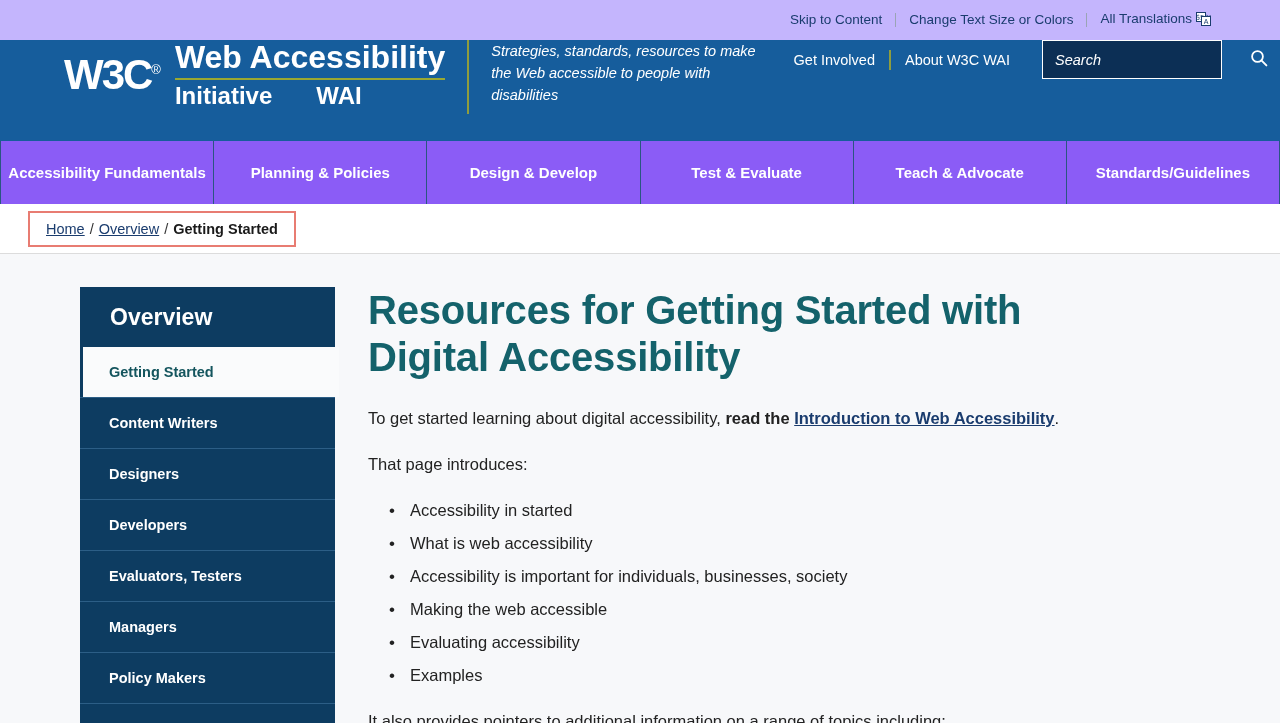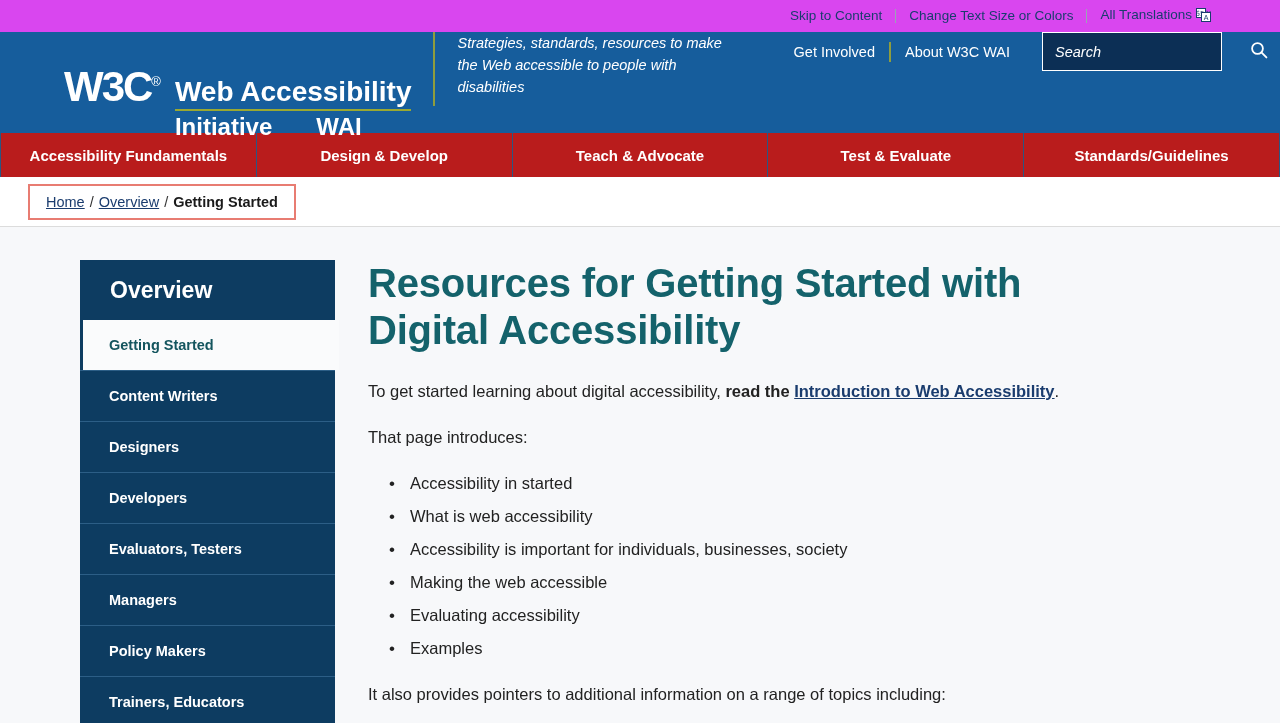--- a/index.html
+++ b/index.html
@@ -6,22 +6,22 @@
   html, body {
     margin: 0; padding: 0;
     width: 1280px; height: 723px;
     overflow: hidden;
     background: #f7f8fa;
     font-family: "Liberation Sans", sans-serif;
   }
 
   
   .utility-bar {
-    height: 32px;
-    background: #d946ef;
+    height: 40px;
+    background: #c4b5fd;
     display: flex;
     align-items: center;
     justify-content: flex-end;
     padding-right: 56px;
     font-size: 13.5px;
     color: #1a3c6e;
   }
   .utility-link {
     color: #1a3c6e;
     text-decoration: none;
@@ -65,25 +65,24 @@
     white-space: nowrap;
   }
   .w3c-reg {
     font-size: 13px;
     vertical-align: super;
     letter-spacing: 0;
     font-weight: normal;
   }
   .wai-title { color: #fff; line-height: 1.12; }
   .wai-line1 {
-    font-size: 28px; font-weight: bold;
+    font-size: 32px; font-weight: bold;
     border-bottom: 2px solid #9aa832;
     padding-bottom: 2px;
     display: inline-block;
-    margin-top: 44px;
   }
   .wai-line2 {
     font-size: 24px; font-weight: bold;
     display: flex; gap: 44px;
     margin-top: 3px;
   }
   .tagline-rule {
     width: 2px;
     height: 74px;
     background: #8f9d3e;
@@ -131,22 +130,22 @@
     font-family: Liberation Sans, sans-serif;
   }
   .search-input::placeholder { color: #ffffff; opacity: 1; font-style: italic; }
   .search-btn {
     background: transparent; border: 0; cursor: pointer;
     padding: 0 4px; display: flex; align-items: center;
   }
 
   
   .mainnav {
-    height: 44px;
-    background: #b91c1c;
+    height: 63px;
+    background: #8b5cf6;
     display: flex;
   }
   .nav-item {
     flex: 1;
     display: flex;
     align-items: center;
     justify-content: center;
     color: #ffffff;
     font-size: 15px;
     font-weight: bold;
@@ -312,23 +311,24 @@
               <line x1="11.4" y1="11.4" x2="16.4" y2="16.4" stroke="#ffffff" stroke-width="1.9" stroke-linecap="round"></line>
             </svg>
         </span>
       </button>
     </div>
   </div>
 </div>
 
 <nav class="mainnav">
   <a class="nav-item" href="#">Accessibility Fundamentals</a>
+  <a class="nav-item" href="#">Planning &amp; Policies</a>
   <a class="nav-item" href="#">Design &amp; Develop</a>
+  <a class="nav-item" href="#">Test &amp; Evaluate</a>
   <a class="nav-item" href="#">Teach &amp; Advocate</a>
-  <a class="nav-item" href="#">Test &amp; Evaluate</a>
   <a class="nav-item" href="#">Standards/Guidelines</a>
 </nav>
 
 <div class="crumb-bar">
   <div class="crumb-box">
     <a class="crumb-link" href="#">Home</a>
     <span class="crumb-slash">/</span>
     <a class="crumb-link" href="#">Overview</a>
     <span class="crumb-slash">/</span>
     <span class="crumb-current">Getting Started</span>

